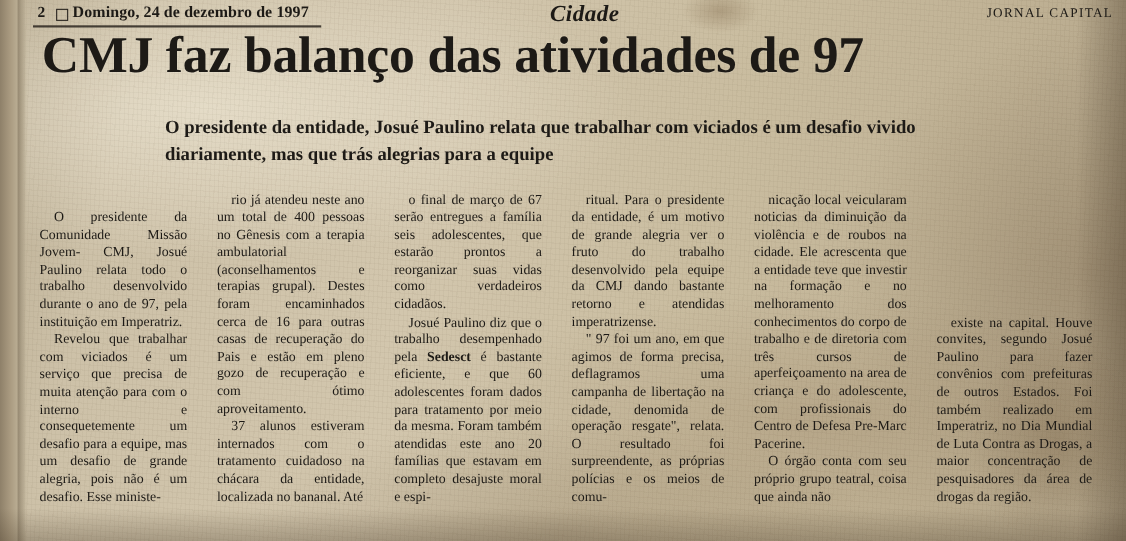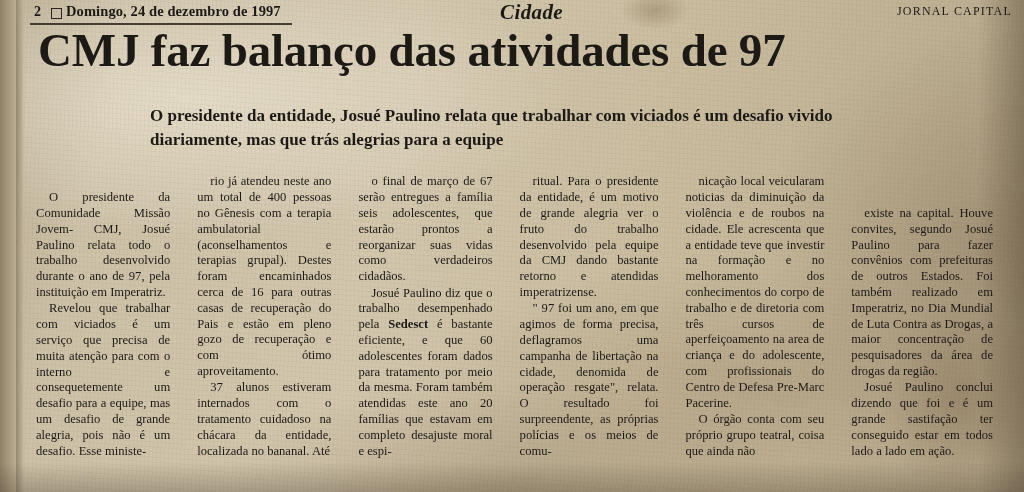--- a/index.html
+++ b/index.html
@@ -244,18 +244,17 @@
       <div class="col col-4">
           <p class="first">ritual. Para o presidente da entidade, é um motivo de grande alegria ver o fruto do trabalho desenvolvido pela equipe da CMJ dando bastante retorno e atendidas imperatrizense.</p>
           <p>" 97 foi um ano, em que agimos de forma precisa, deflagramos uma campanha de libertação na cidade, denomida de operação resgate", relata. O resultado foi surpreendente, as próprias polícias e os meios de comu-</p>
         </div>
       <div class="col col-5">
           <p class="first">nicação local veicularam noticias da diminuição da violência e de roubos na cidade. Ele acrescenta que a entidade teve que investir na formação e no melhoramento dos conhecimentos do corpo de trabalho e de diretoria com três cursos de aperfeiçoamento na area de criança e do adolescente, com profissionais do Centro de Defesa Pre-Marc Pacerine.</p>
           <p>O órgão conta com seu próprio grupo teatral, coisa que ainda não</p>
         </div>
       <div class="col col-6">
           <p class="first">existe na capital. Houve convites, segundo Josué Paulino para fazer convênios com prefeituras de outros Estados. Foi também realizado em Imperatriz, no Dia Mundial de Luta Contra as Drogas, a maior concentração de pesquisadores da área de drogas da região.</p>
-          <p>Josué Paulino conclui dizendo que foi e é um grande sastifação ter conseguido estar em todos lado a lado em ação.</p>
         </div>
     </div>
 
   </div>
 </div>
 
 </body></html>

